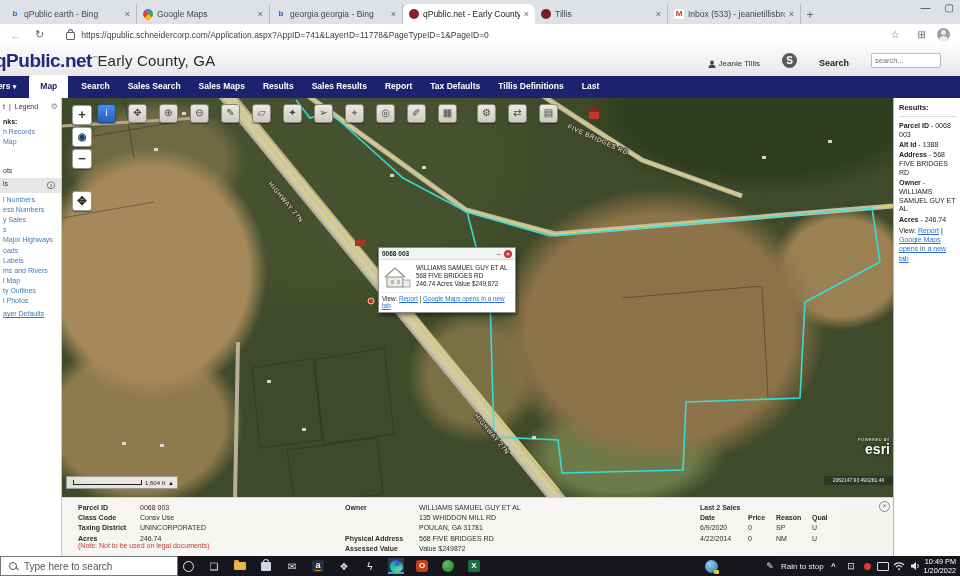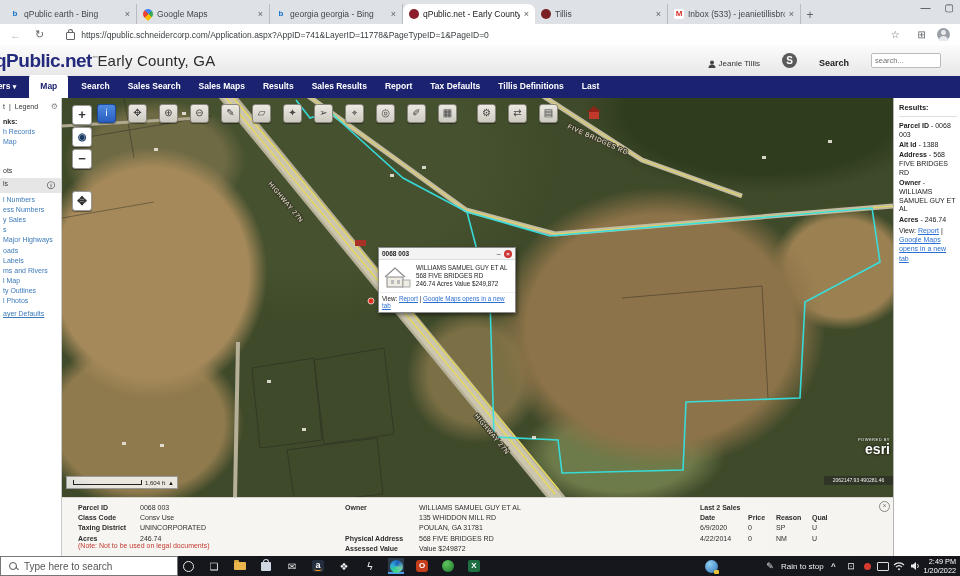--- a/index.html
+++ b/index.html
@@ -555,17 +555,17 @@
           <circle cx="6" cy="8.2" r="1" fill="#e8e8e8"></circle>
         </svg>
     </div>
     <div class="tb-ico" style="left:907px">
       <svg width="11" height="10" viewBox="0 0 11 10">
           <path d="M1,3.5 H3 L6,1 V9 L3,6.5 H1 Z" fill="#e8e8e8"></path>
           <path d="M7.5,3 A3,3 0 0 1 7.5,7" stroke="#e8e8e8" fill="none" stroke-width="1"></path>
         </svg>
     </div>
     <div class="clock">
-      <div>2:49 PM</div>
+      <div>10:49 PM</div>
       <div>1/20/2022</div>
     </div>
   </div>
 </div>
 
 </body></html>

